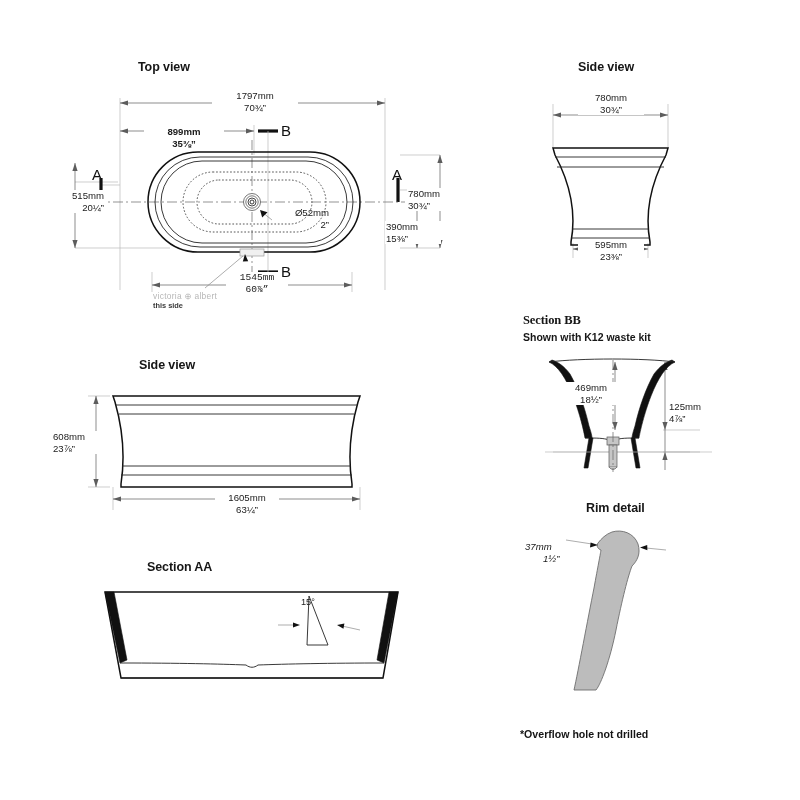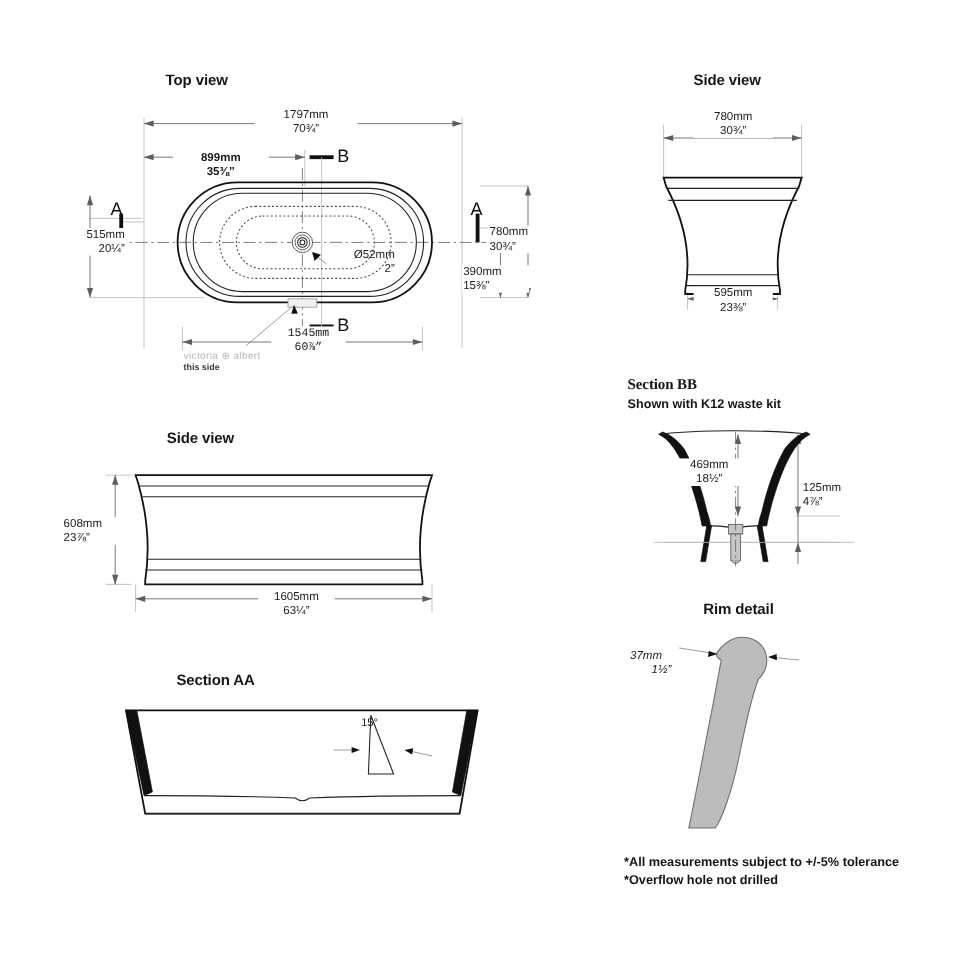--- a/index.html
+++ b/index.html
@@ -460,16 +460,15 @@
       <line class="leader" x1="666" y1="550" x2="646" y2="548"></line>
       <path d="M640,547.5 l7.2,-2.4 l0.2,5.2 Z" fill="#111" stroke="none"></path>
     </g>
   </svg>
 
   <div class="dim nobg" style="left:524px; top:541px; width:44px; text-align:left;font-style:italic;">
     <span>37mm</span><br>
     <span style="margin-left:18px; display:inline-block;">1½”</span>
   </div>
 
-  <div class="note" style="left:520px; top:713px;">*All measurements subject to +/-5% tolerance</div>
   <div class="note" style="left:520px; top:728px;">*Overflow hole not drilled</div>
 
 </div>
 
 </body></html>

